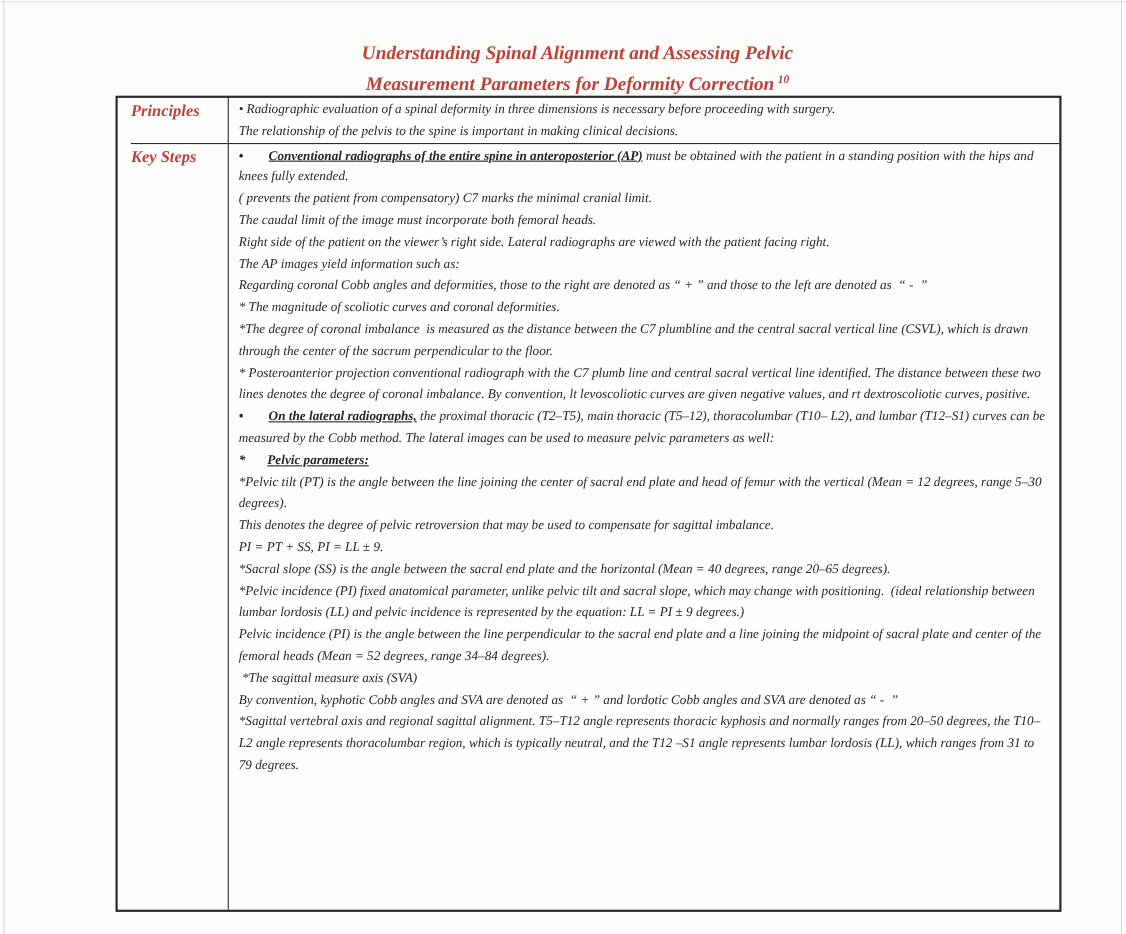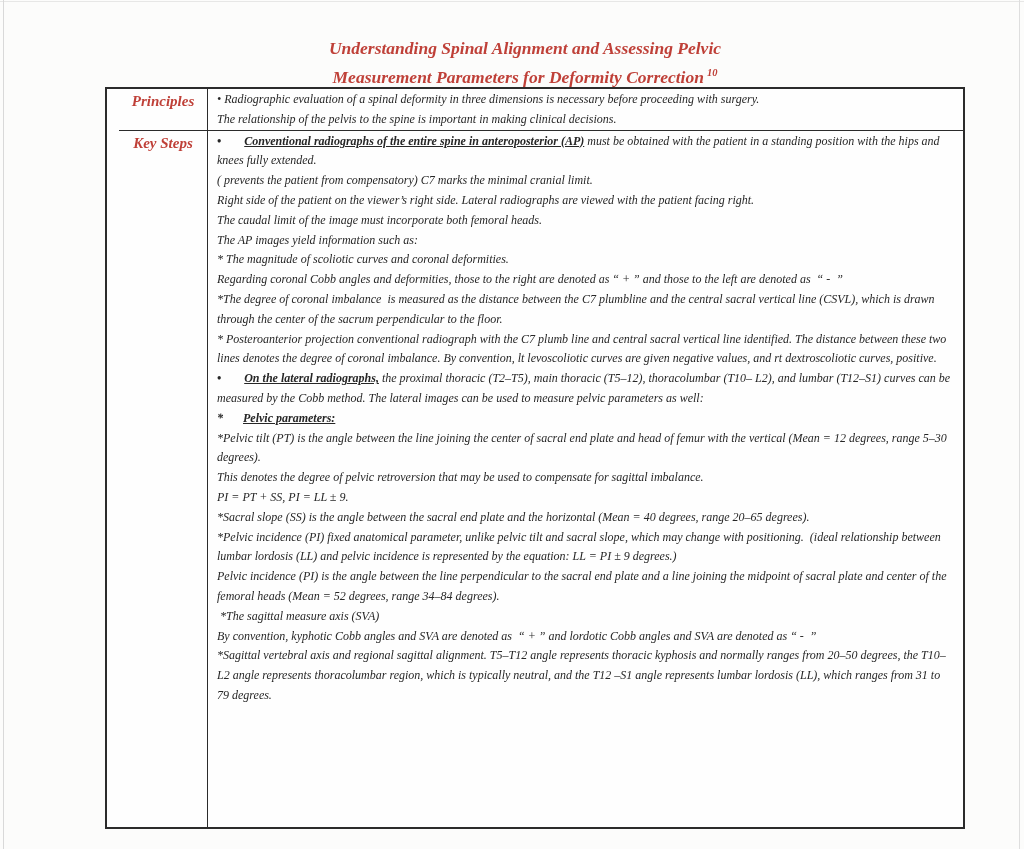--- a/index.html
+++ b/index.html
@@ -37,21 +37,21 @@
     box-sizing:border-box;
     border:2px solid var(--line);
     background:#fefefe;
     display:grid;
     grid-template-columns:101px 1fr;
     grid-template-rows:auto 1fr;
   }
   .cell{box-sizing:border-box;overflow:hidden;}
   .label-cell{
     border-right:1.5px solid var(--line);
-    text-align:center;
+    text-align:left;
     font-weight:bold;
     color:var(--accent);
     font-size:15px;
     line-height:20px;
     padding-top:2px;
     margin-left:12px;
   }
   .content-cell{
     padding:1px 8px 0 9px;
     font-size:12px;
@@ -77,25 +77,25 @@
 <div class="doc-table" id="doc-table">
     <div class="cell label-cell">Principles</div>
     <div class="cell content-cell">
       <p><span class="">• Radiographic evaluation of a spinal deformity in three dimensions is necessary before proceeding with surgery.</span></p>
       <p><span class="">The relationship of the pelvis to the spine is important in making clinical decisions.</span></p>
     </div>
     <div class="cell label-cell rt">Key Steps</div>
     <div class="cell content-cell rt">
       <p><span class="b ">• </span><span class="b u">Conventional radiographs of the entire spine in anteroposterior (AP)</span><span class=""> must be obtained with the patient in a standing position with the hips and knees fully extended.</span></p>
       <p><span class="">( prevents the patient from compensatory) C7 marks the minimal cranial limit.</span></p>
+      <p><span class="">The caudal limit of the image must incorporate both femoral heads.</span></p>
       <p><span class="">Right side of the patient on the viewer’s right side. Lateral radiographs are viewed with the patient facing right.</span></p>
-      <p><span class="">The caudal limit of the image must incorporate both femoral heads.</span></p>
       <p><span class="">The AP images yield information such as:</span></p>
+      <p><span class="">Regarding coronal Cobb angles and deformities, those to the right are denoted as “ + ” and those to the left are denoted as  “ -  ”</span></p>
       <p><span class="">* The magnitude of scoliotic curves and coronal deformities.</span></p>
-      <p><span class="">Regarding coronal Cobb angles and deformities, those to the right are denoted as “ + ” and those to the left are denoted as  “ -  ”</span></p>
       <p><span class="">*The degree of coronal imbalance  is measured as the distance between the C7 plumbline and the central sacral vertical line (CSVL), which is drawn through the center of the sacrum perpendicular to the floor.</span></p>
       <p><span class="">* Posteroanterior projection conventional radiograph with the C7 plumb line and central sacral vertical line identified. The distance between these two lines denotes the degree of coronal imbalance. By convention, lt levoscoliotic curves are given negative values, and rt dextroscoliotic curves, positive.</span></p>
       <p><span class="b ">• </span><span class="b u">On the lateral radiographs,</span><span class=""> the proximal thoracic (T2–T5), main thoracic (T5–12), thoracolumbar (T10– L2), and lumbar (T12–S1) curves can be measured by the Cobb method. The lateral images can be used to measure pelvic parameters as well:</span></p>
       <p><span class="b ">*</span><span class="b u">Pelvic parameters:</span></p>
       <p><span class="">*Pelvic tilt (PT) is the angle between the line joining the center of sacral end plate and head of femur with the vertical (Mean = 12 degrees, range 5–30 degrees).</span></p>
       <p><span class="">This denotes the degree of pelvic retroversion that may be used to compensate for sagittal imbalance.</span></p>
       <p><span class="">PI = PT + SS, PI = LL ± 9.</span></p>
       <p><span class="">*Sacral slope (SS) is the angle between the sacral end plate and the horizontal (Mean = 40 degrees, range 20–65 degrees).</span></p>
       <p><span class="">*Pelvic incidence (PI) fixed anatomical parameter, unlike pelvic tilt and sacral slope, which may change with positioning.  (ideal relationship between lumbar lordosis (LL) and pelvic incidence is represented by the equation: LL = PI ± 9 degrees.)</span></p>
       <p><span class="">Pelvic incidence (PI) is the angle between the line perpendicular to the sacral end plate and a line joining the midpoint of sacral plate and center of the femoral heads (Mean = 52 degrees, range 34–84 degrees).</span></p>

